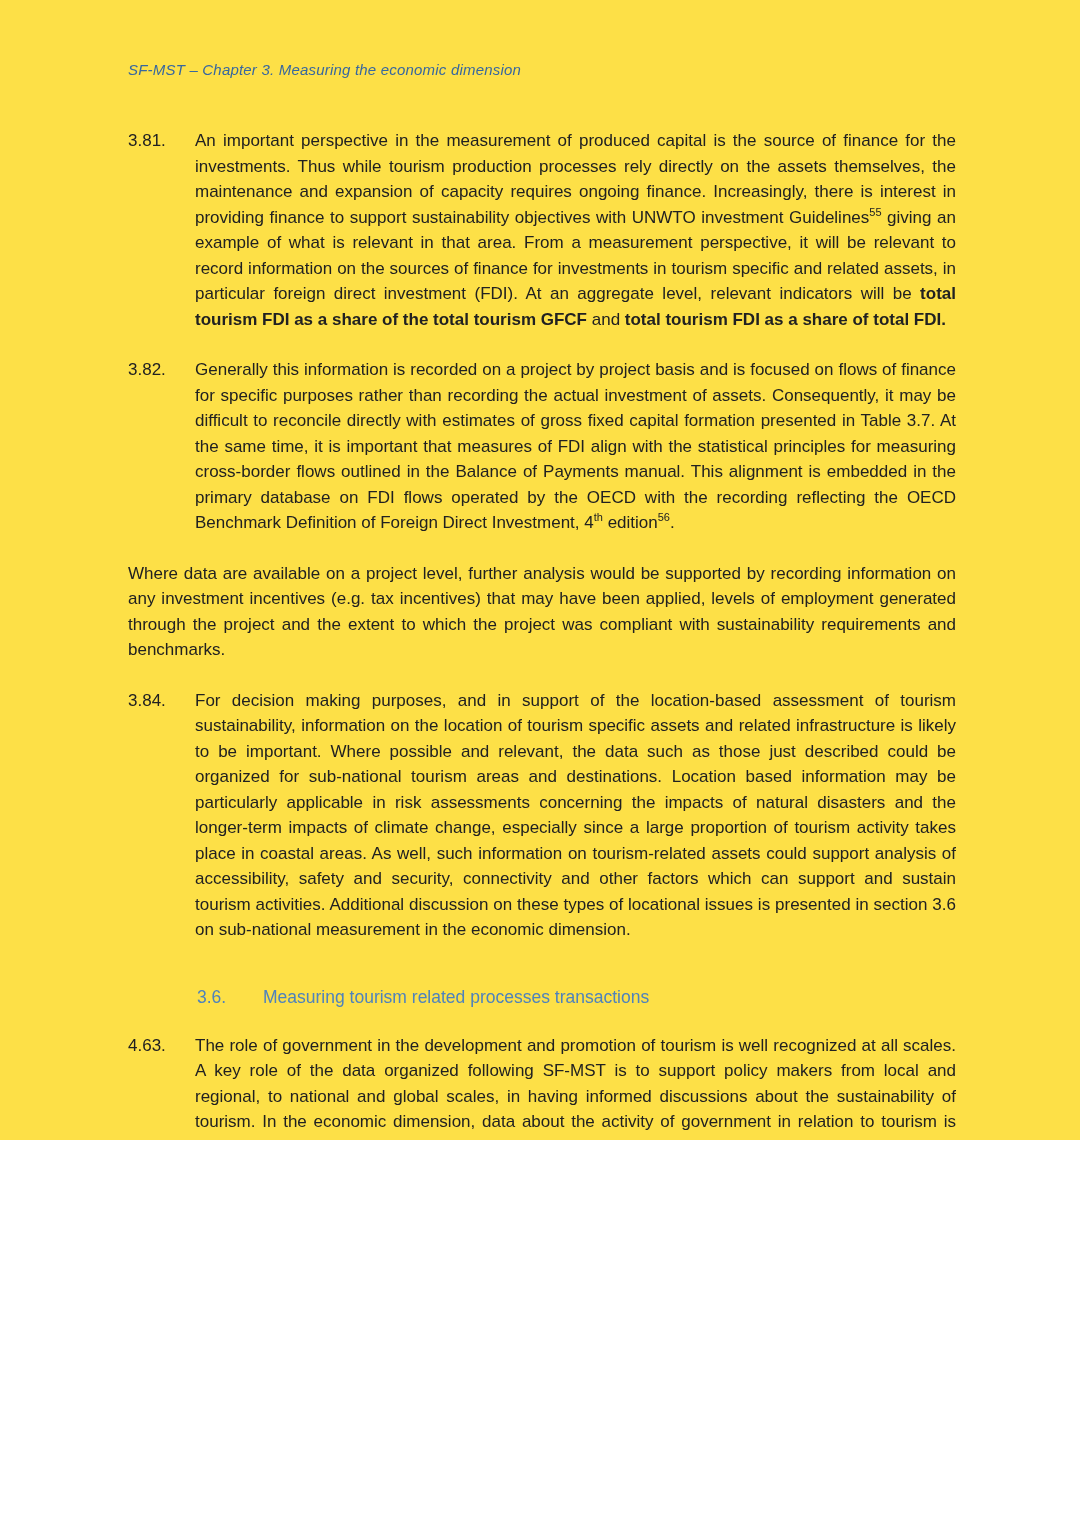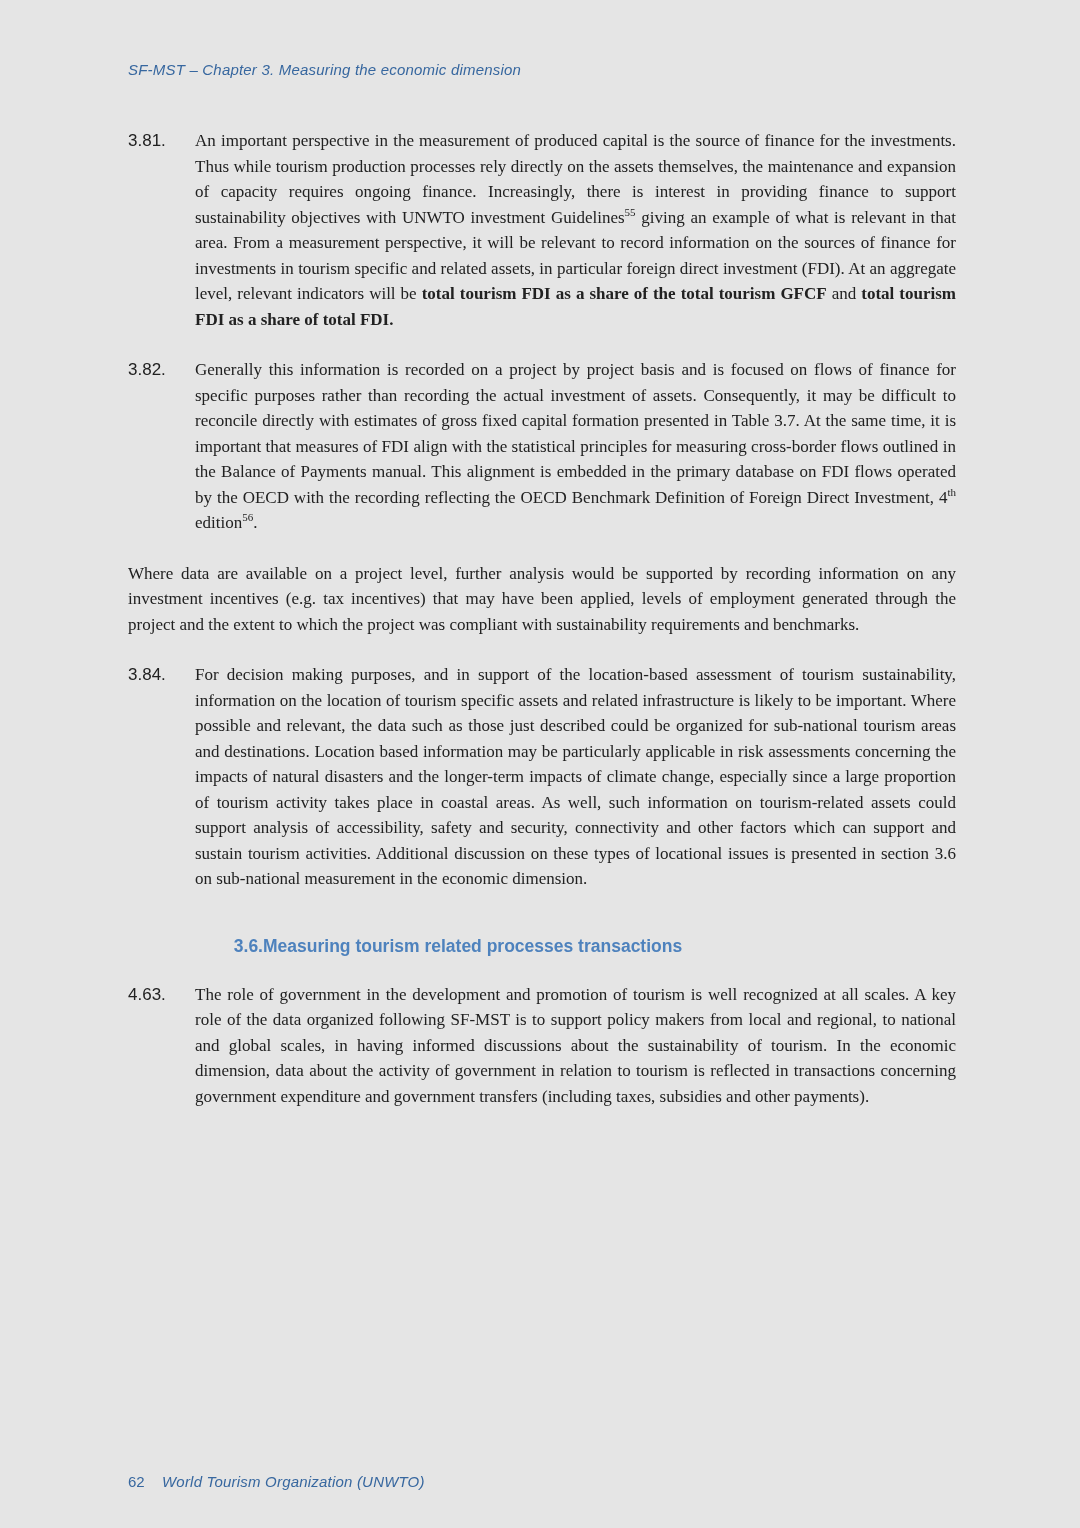--- a/index.html
+++ b/index.html
@@ -4,22 +4,22 @@
 <style>
   html, body {
     margin: 0;
     padding: 0;
     background: #ffffff;
     font-family: "Liberation Sans", sans-serif;
   }
   .page {
     position: relative;
     width: 1080px;
-    height: 1528px;
-    background: #e5e5e5;
+    height: 1140px;
+    background: #fde047;
     overflow: hidden;
   }
   .running-header {
     position: absolute;
     left: 128px;
     top: 61px;
     font-size: 15px;
     font-style: italic;
     color: #37679f;
     letter-spacing: 0.2px;
@@ -39,35 +39,33 @@
     color: #212121;
   }
   .para-num {
     width: 67px;
     flex: none;
   }
   .para-body {
     flex: 1;
     text-align: justify;
     text-justify: inter-word;
-    font-family: Liberation Serif, serif;
   }
   .para-body b { font-weight: bold; }
   sup.inline-sup {
     font-size: 11px;
     line-height: 0;
     vertical-align: super;
   }
   .section-heading {
     display: flex;
     margin: 44px 0 25px 69px;
     font-size: 17.5px;
-    font-weight: bold;
+    font-weight: normal;
     color: #4e82bd;
-    text-align: right;
   }
   .heading-num {
     width: 66px;
     flex: none;
   }
   .footnotes {
     position: absolute;
     left: 128px;
     top: 1344px;
     width: 828px;

